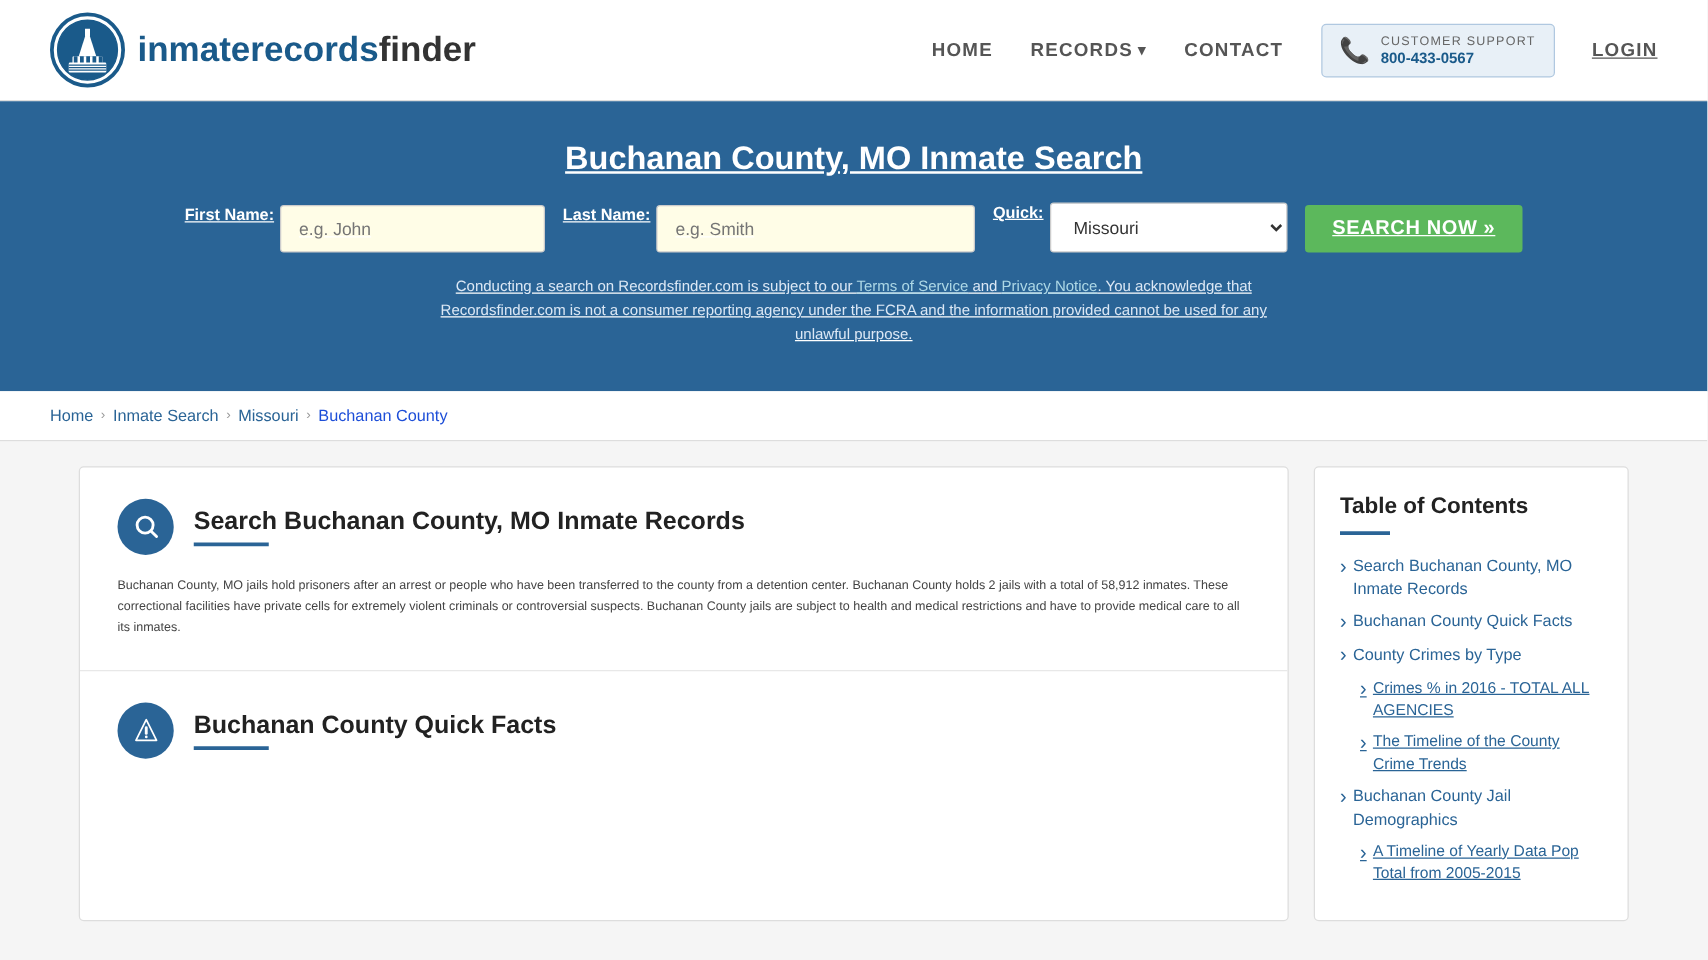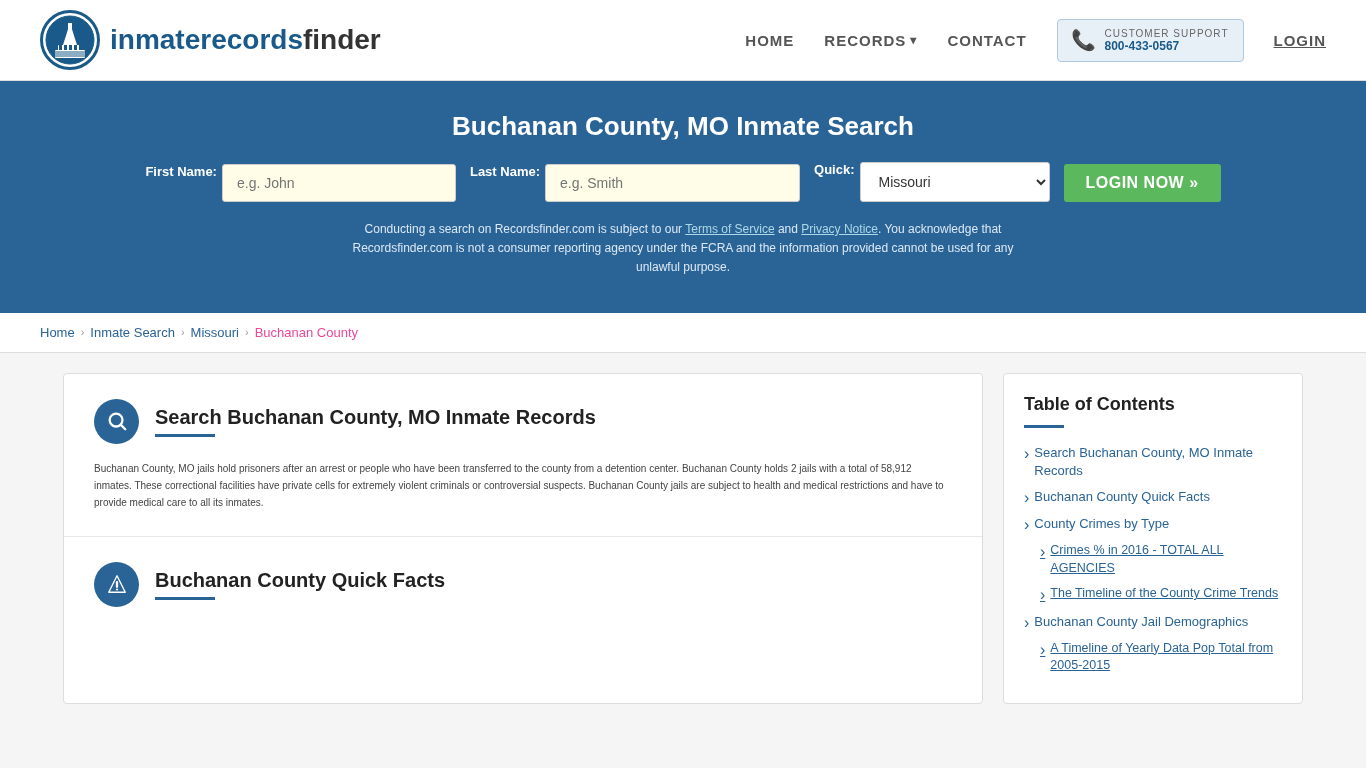--- a/index.html
+++ b/index.html
@@ -100,20 +100,21 @@
       letter-spacing: 1px;
       cursor: pointer;
     }
 
     
     .hero {
       background: #2a6496;
       padding: 30px 40px 35px;
       text-align: center;
       color: #fff;
+      text-decoration: underline;
     }
     .hero-title {
       font-size: 26px;
       font-weight: bold;
       margin-bottom: 20px;
       color: #fff;
     }
     .search-form {
       display: flex;
       align-items: flex-end;
@@ -134,21 +135,21 @@
     }
     .form-input {
       background: #fffde7;
       border: 1px solid #ccc;
       border-radius: 3px;
       padding: 10px 14px;
       font-size: 14px;
       color: #aaa;
       outline: none;
     }
-    .first-name-input { width: 234px; }
+    .first-name-input { width: 212px; }
     .last-name-input { width: 255px; }
     .state-select {
       background: #fff;
       border: 1px solid #ccc;
       border-radius: 3px;
       padding: 10px 14px;
       font-size: 14px;
       color: #333;
       width: 190px;
       outline: none;
@@ -189,39 +190,39 @@
     }
     .breadcrumb a {
       color: #2a6496;
       text-decoration: none;
     }
     .breadcrumb-sep {
       color: #999;
       font-size: 11px;
     }
     .breadcrumb-current {
-      color: #ec4899;
+      color: #1d4ed8;
     }
 
     
     .main-content {
       max-width: 1280px;
       margin: 20px auto;
       padding: 0 20px;
       display: flex;
       gap: 20px;
     }
     .content-left {
       flex: 1;
       background: #fff;
       border: 1px solid #ddd;
       border-radius: 4px;
     }
     .content-right {
-      width: 300px;
+      width: 252px;
       background: #fff;
       border: 1px solid #ddd;
       border-radius: 4px;
       padding: 20px;
       height: fit-content;
     }
 
     
     .section {
       padding: 25px 30px;
@@ -369,21 +370,21 @@
     <div class="form-group">
       <label class="form-label">Last Name:</label>
       <input class="form-input last-name-input" type="text" placeholder="e.g. Smith" style="">
     </div>
     <div class="form-group">
       <label class="form-label">Quick:</label>
       <select class="state-select">
         <option>Missouri</option>
       </select>
     </div>
-    <button class="search-btn">LOGIN NOW »</button>
+    <button class="search-btn">SEARCH NOW »</button>
   </div>
   <p class="hero-disclaimer">
     Conducting a search on Recordsfinder.com is subject to our <a href="#">Terms of Service</a> and <a href="#">Privacy Notice</a>. You acknowledge that Recordsfinder.com is not a consumer reporting agency under the FCRA and the information provided cannot be used for any unlawful purpose.
   </p>
 </div>
 
 <div class="breadcrumb">
   <a href="#">Home</a>
   <span class="breadcrumb-sep">›</span>
   <a href="#">Inmate Search</a>

